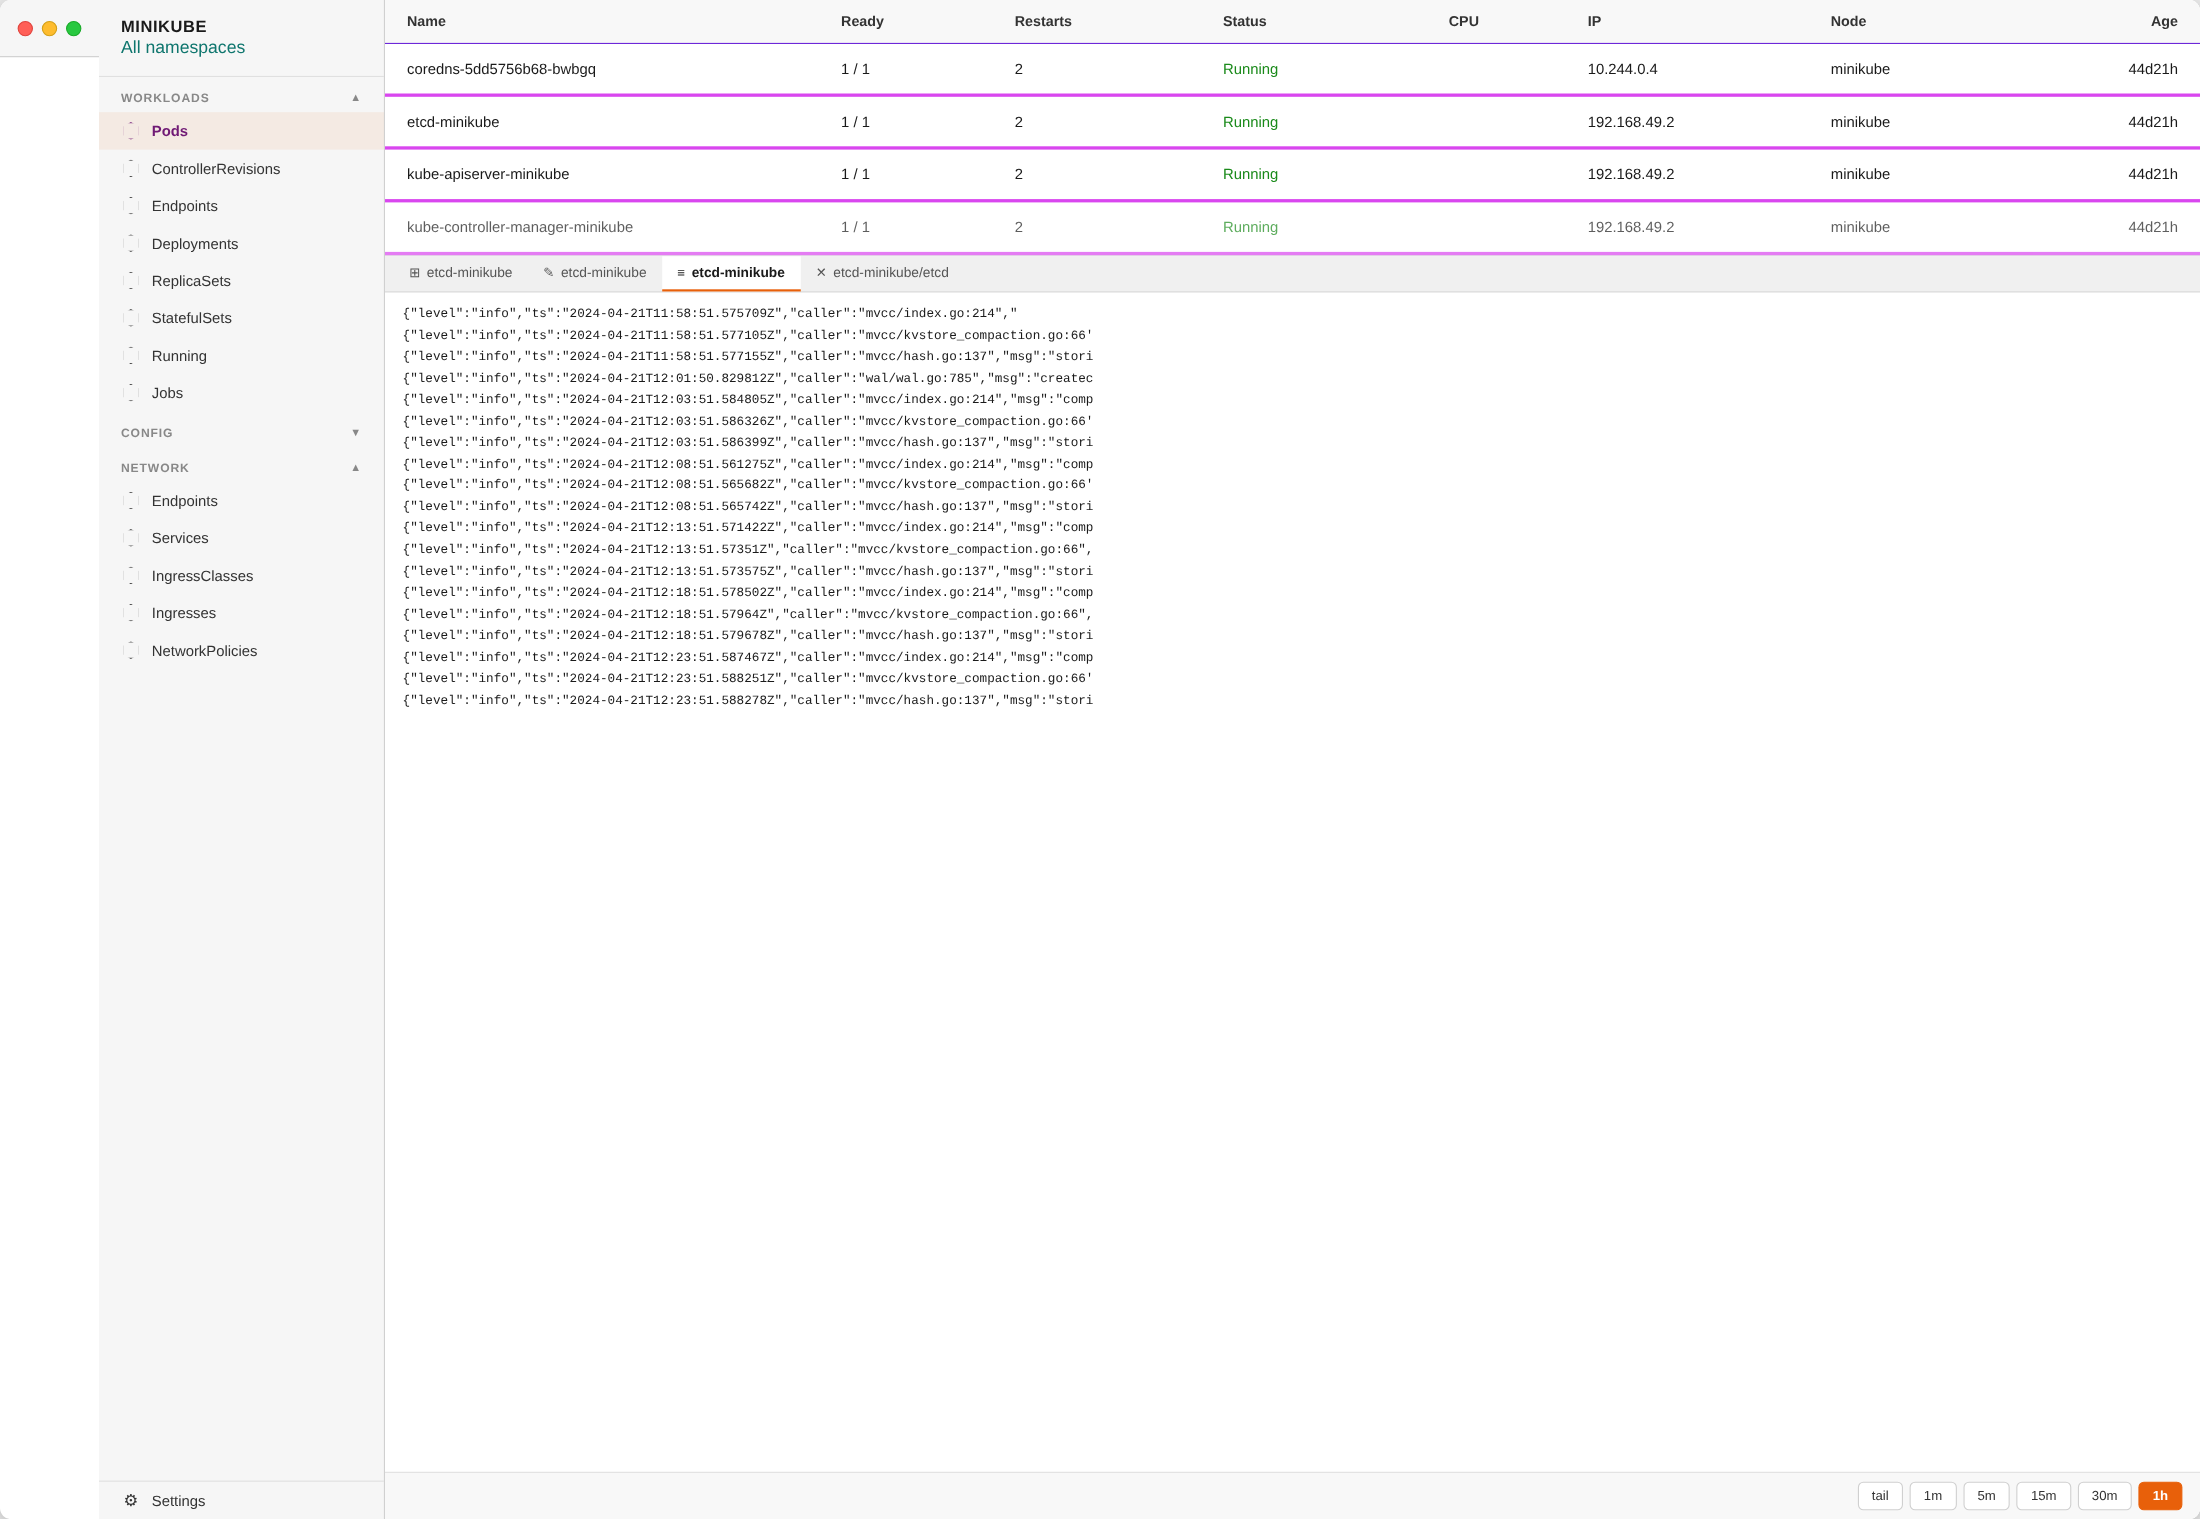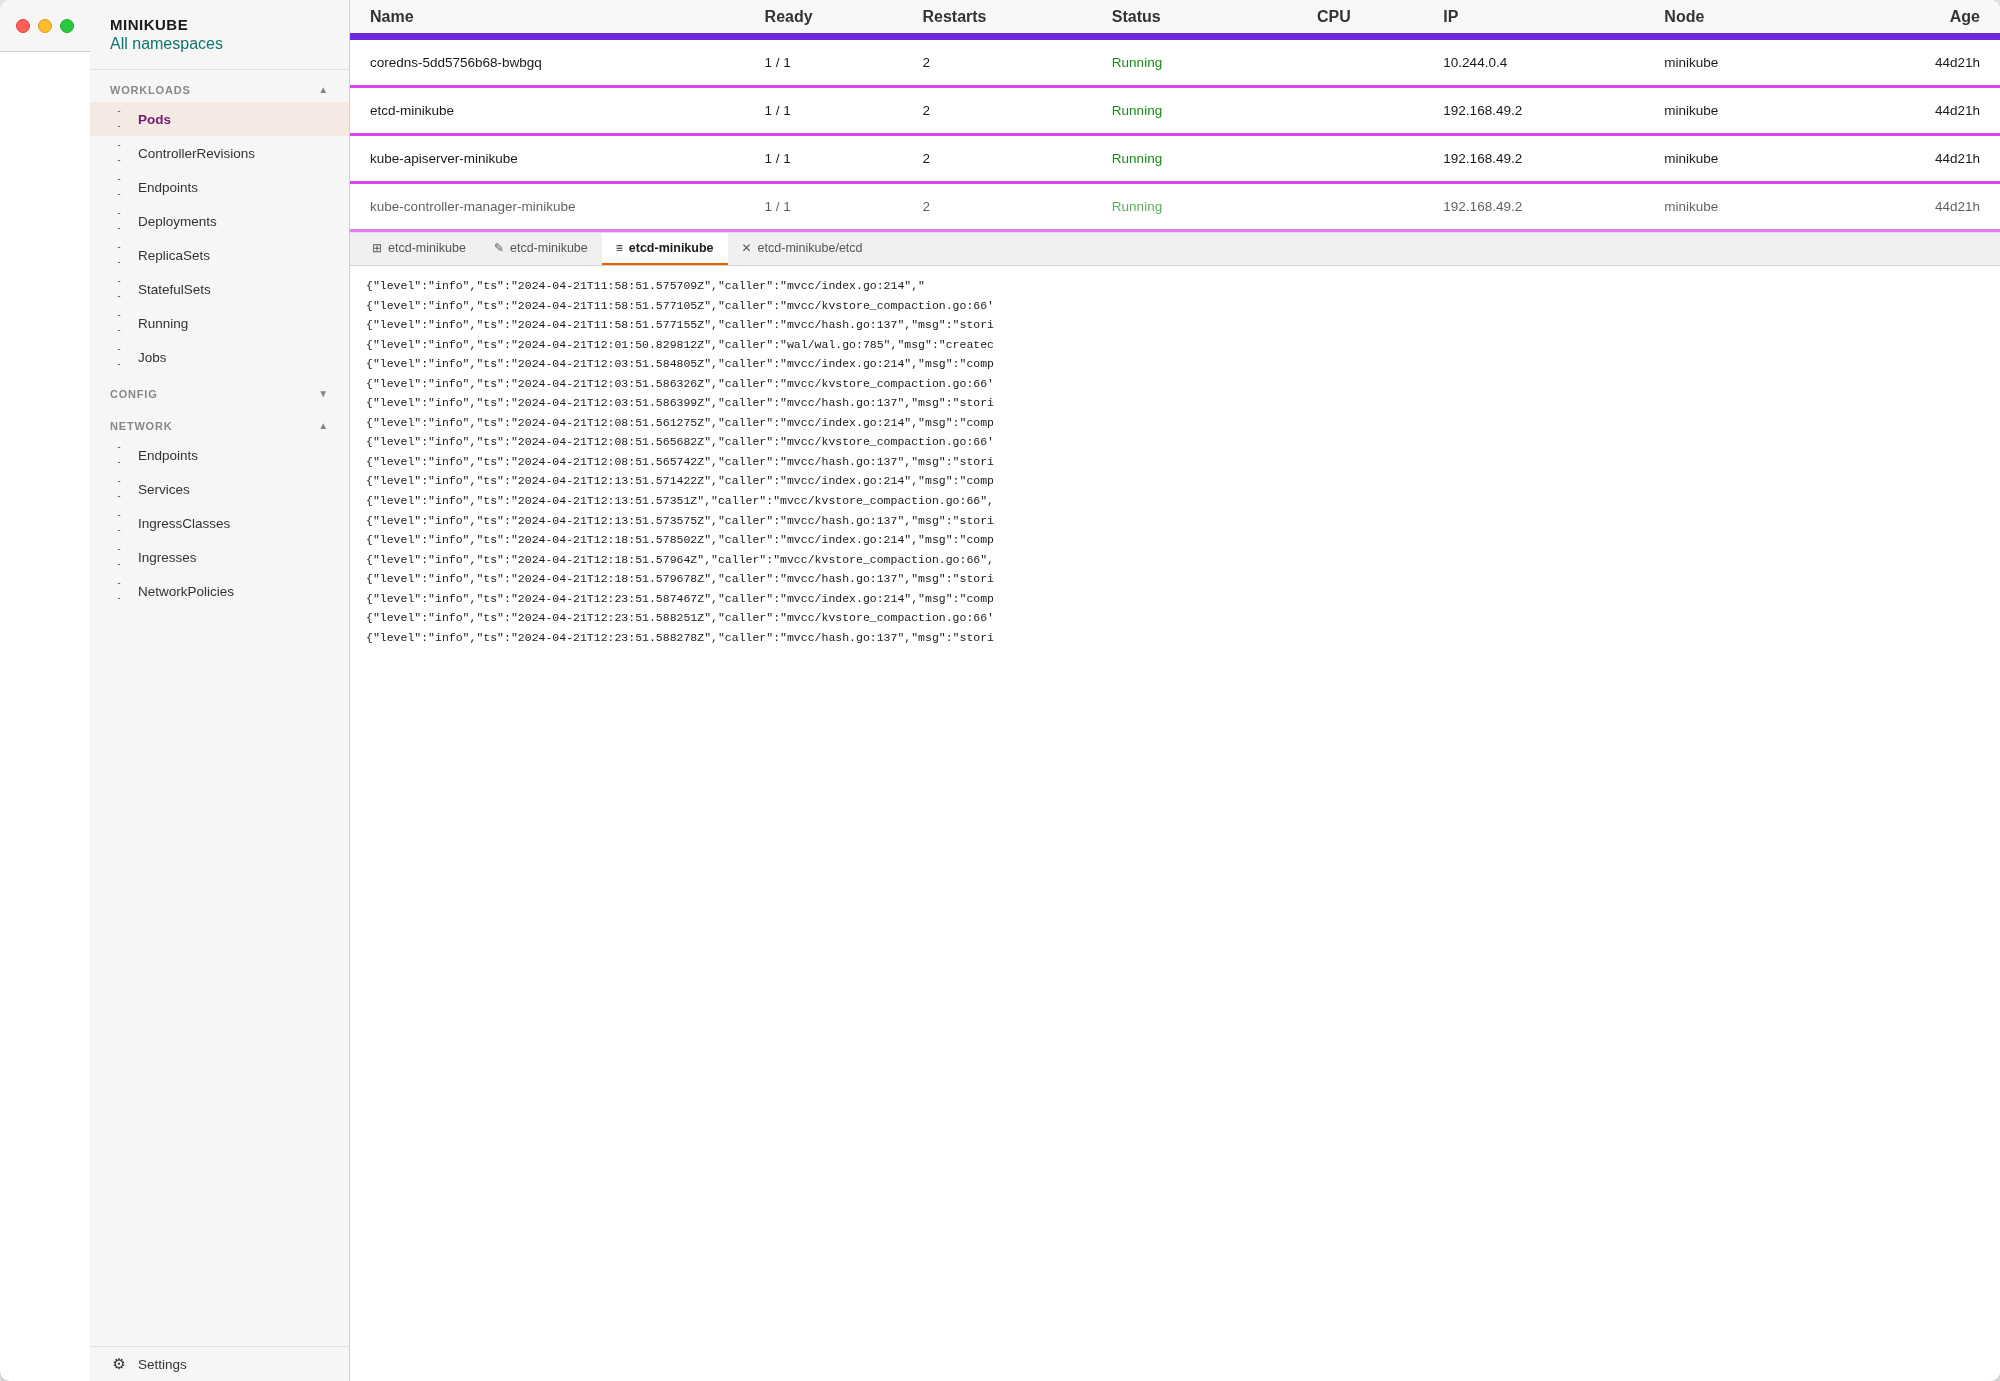--- a/index.html
+++ b/index.html
@@ -137,22 +137,22 @@
     .table-area {
       flex-shrink: 0;
       border-bottom: 1px solid #e0e0e0;
     }
     .table-header {
       display: flex;
       align-items: center;
       padding: 0 20px;
       height: 40px;
       background: #f8f8f8;
-      border-bottom: 7px solid #6d28d9;
-      font-size: 16px;
+      border-bottom: 1px solid #6d28d9;
+      font-size: 13px;
       font-weight: 600;
       color: #333;
     }
     .col-name { flex: 2.5; }
     .col-ready { flex: 1; }
     .col-restarts { flex: 1.2; }
     .col-status { flex: 1.3; }
     .col-cpu { flex: 0.8; }
     .col-ip { flex: 1.4; }
     .col-node { flex: 1.2; }
@@ -470,15 +470,25 @@
             <div class="log-line">{"level":"info","ts":"2024-04-21T12:13:51.573575Z","caller":"mvcc/hash.go:137","msg":"stori</div>
             <div class="log-line">{"level":"info","ts":"2024-04-21T12:18:51.578502Z","caller":"mvcc/index.go:214","msg":"comp</div>
             <div class="log-line">{"level":"info","ts":"2024-04-21T12:18:51.57964Z","caller":"mvcc/kvstore_compaction.go:66",</div>
             <div class="log-line">{"level":"info","ts":"2024-04-21T12:18:51.579678Z","caller":"mvcc/hash.go:137","msg":"stori</div>
             <div class="log-line">{"level":"info","ts":"2024-04-21T12:23:51.587467Z","caller":"mvcc/index.go:214","msg":"comp</div>
             <div class="log-line">{"level":"info","ts":"2024-04-21T12:23:51.588251Z","caller":"mvcc/kvstore_compaction.go:66'</div>
             <div class="log-line">{"level":"info","ts":"2024-04-21T12:23:51.588278Z","caller":"mvcc/hash.go:137","msg":"stori</div>
           </div>
       </div>
 
+      <div class="bottom-bar">
+        <div id="time-controls" style="display: flex; gap: 6px;">
+            <button class="time-btn">tail</button>
+            <button class="time-btn">1m</button>
+            <button class="time-btn">5m</button>
+            <button class="time-btn">15m</button>
+            <button class="time-btn">30m</button>
+            <button class="time-btn active">1h</button>
+          </div>
+      </div>
     </div>
   </div>
 </div>
 
 </body></html>

